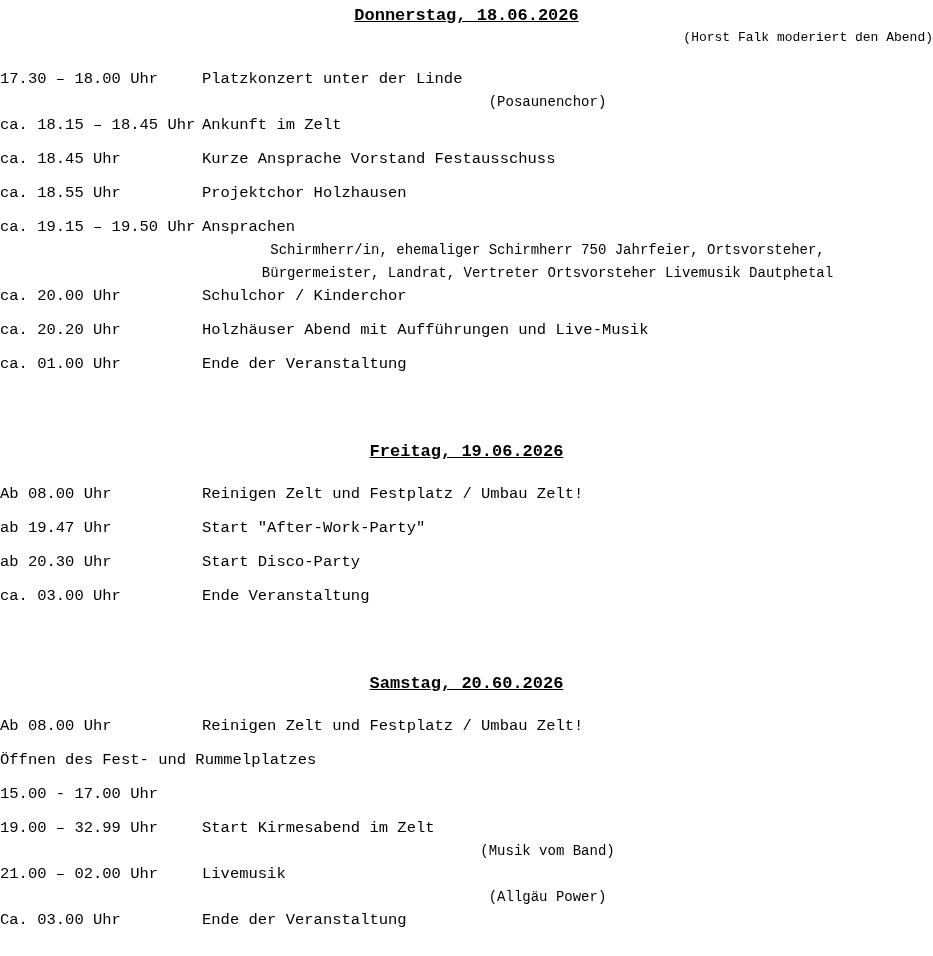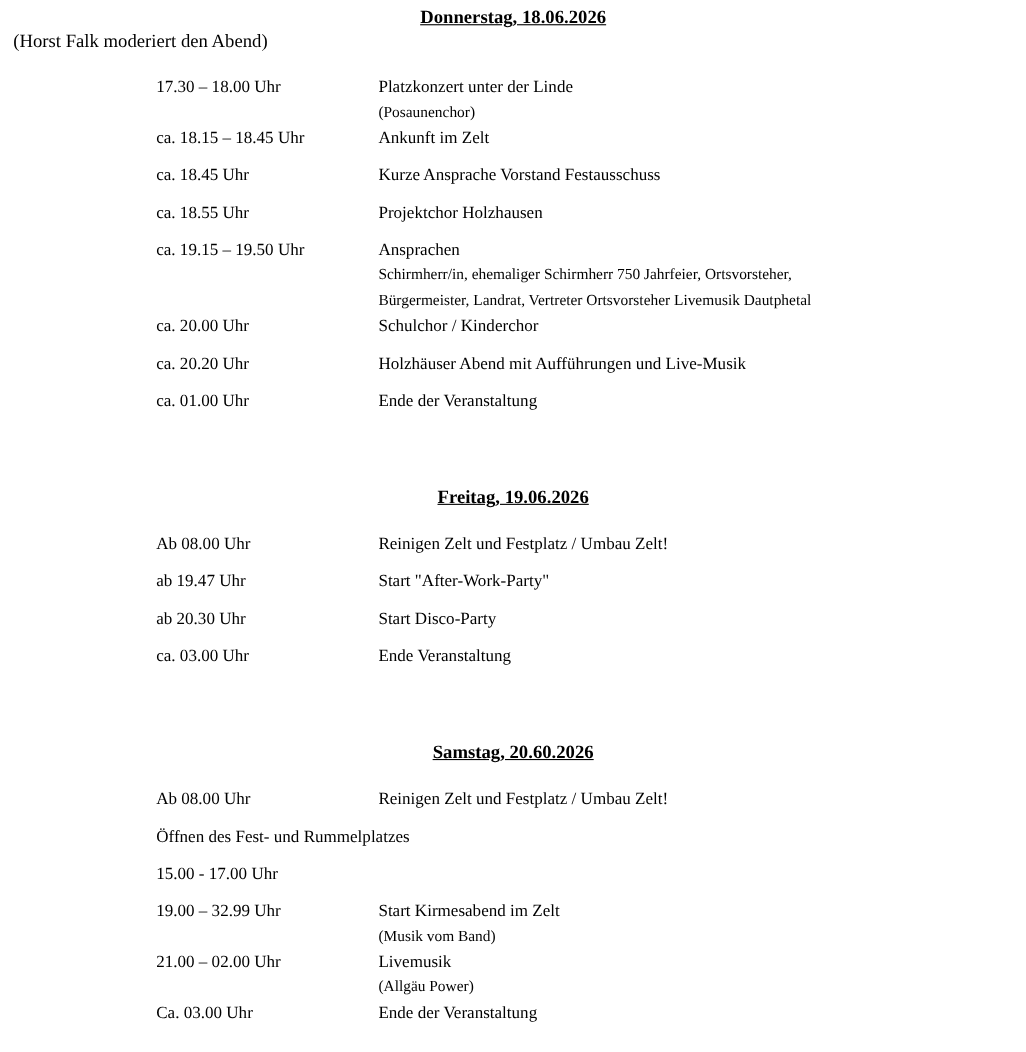--- a/index.html
+++ b/index.html
@@ -6,61 +6,61 @@
     margin: 0;
     padding: 0;
     background: #ffffff;
   }
   .page {
     position: relative;
     width: 933px;
     height: 956px;
     background: #ffffff;
     color: #000000;
-    font-family: Liberation Serif, serif;
+    font-family: Liberation Mono, monospace;
     font-size: 15.5px;
     line-height: 23px;
     padding-top: 4px;
     box-sizing: border-box;
     overflow: hidden;
   }
   .day { width: 100%; }
   .day + .day { margin-top: 64px; }
   .day-title {
     text-align: center;
     font-size: 17px;
     font-weight: bold;
     text-decoration: underline;
     line-height: 23px;
     margin: 0 0 20px 0;
   }
   .day-subtitle {
-    text-align: left;
-    font-size: 17px;
+    text-align: right;
+    font-size: 13px;
     line-height: 17px;
-    margin: -18px 0 22px 12px;
+    margin: -18px 0 22px 0;
   }
   .day-subtitle:empty { display: none; }
   .rows { width: 100%; }
   .row {
     display: flex;
     align-items: flex-start;
-    padding-left: 142px;
     padding-right: 40px;
     margin-bottom: 11px;
   }
   .row.tight { margin-bottom: 0; }
   .time {
     width: 202px;
     flex: 0 0 202px;
   }
   .desc { flex: 1 1 auto; }
   .sub {
     font-size: 14px;
     line-height: 23px;
+    text-align: center;
   }
 </style>
 </head>
 <body>
 
 <div class="page">
 
   <div class="day">
     <div class="day-title">Donnerstag, 18.06.2026</div>
     <div class="day-subtitle">(Horst Falk moderiert den Abend)</div>

